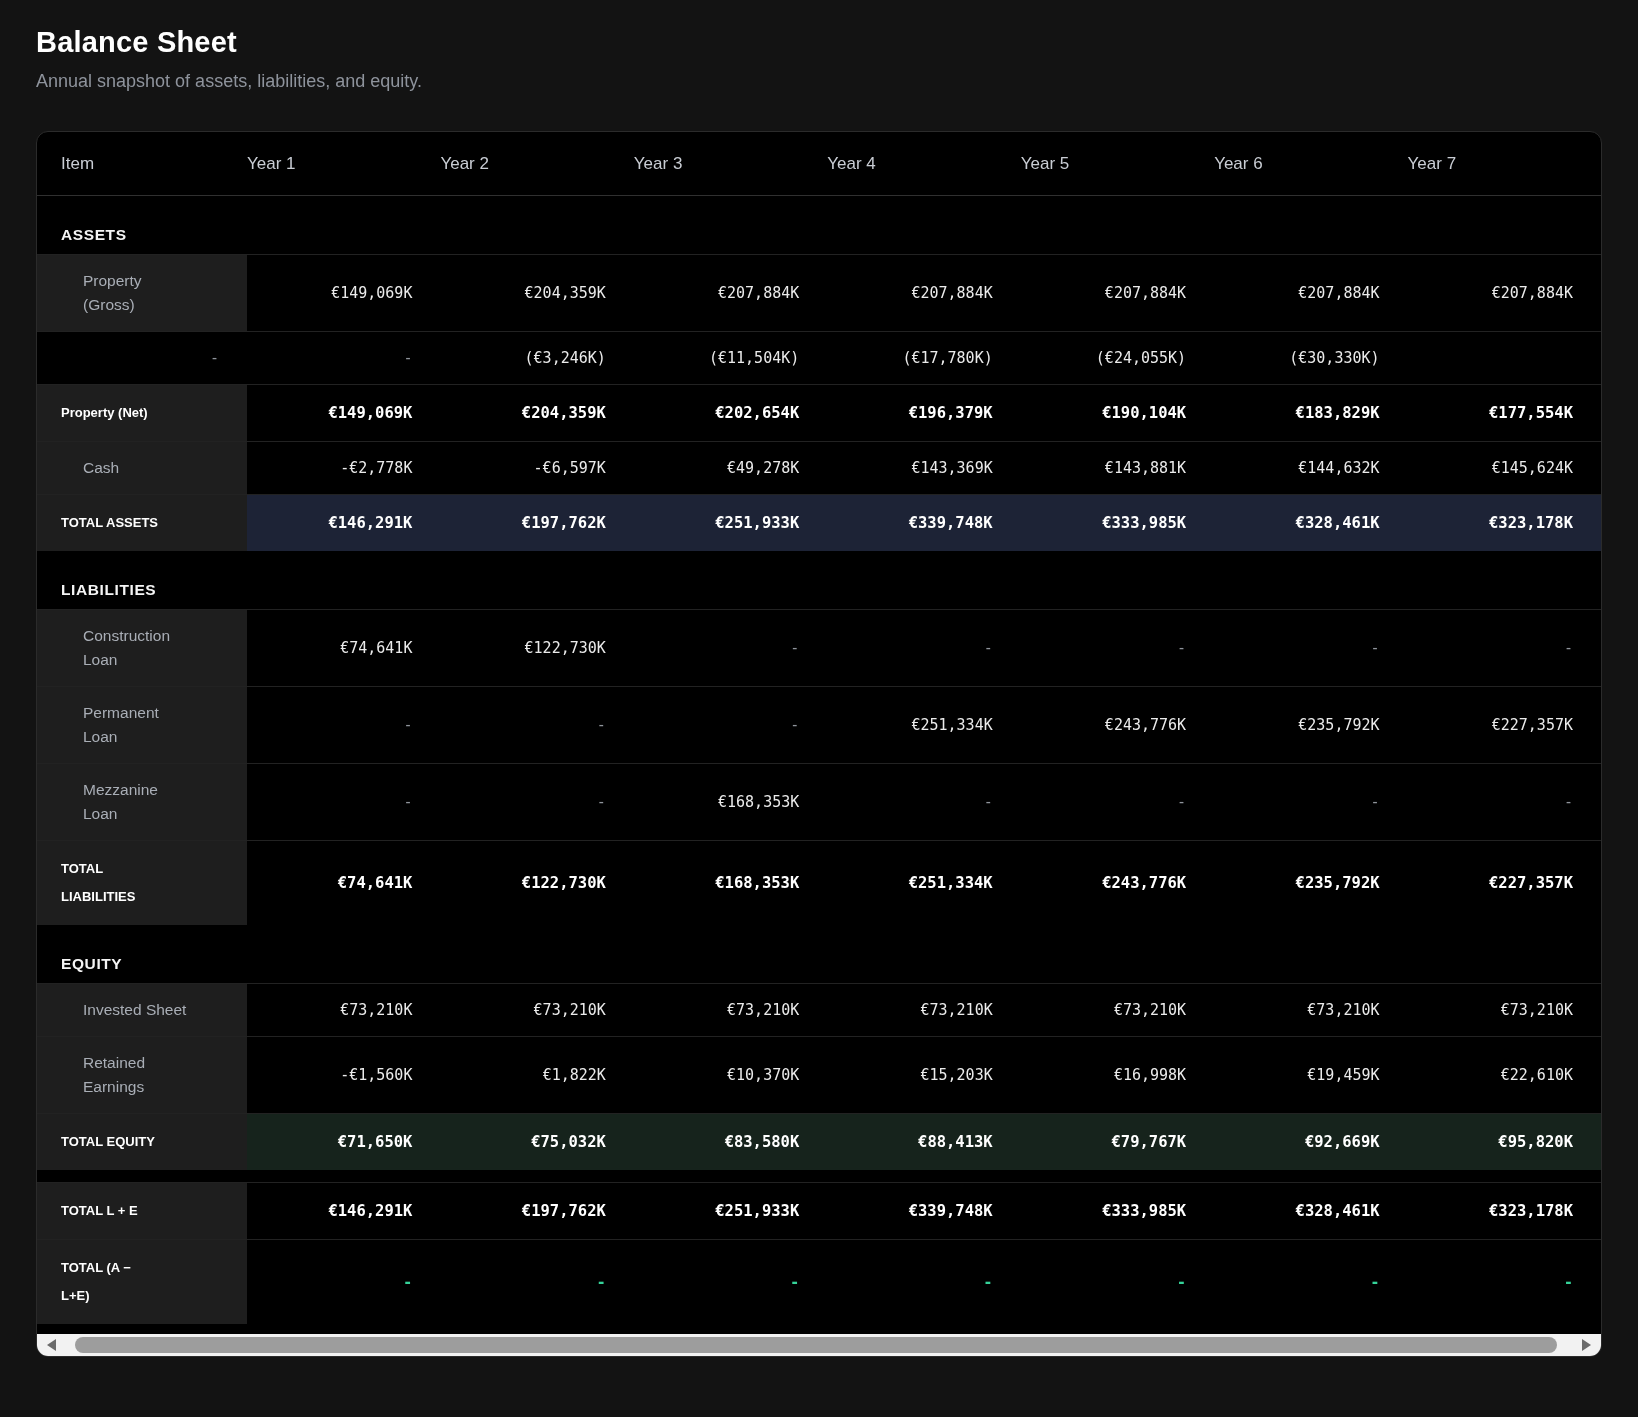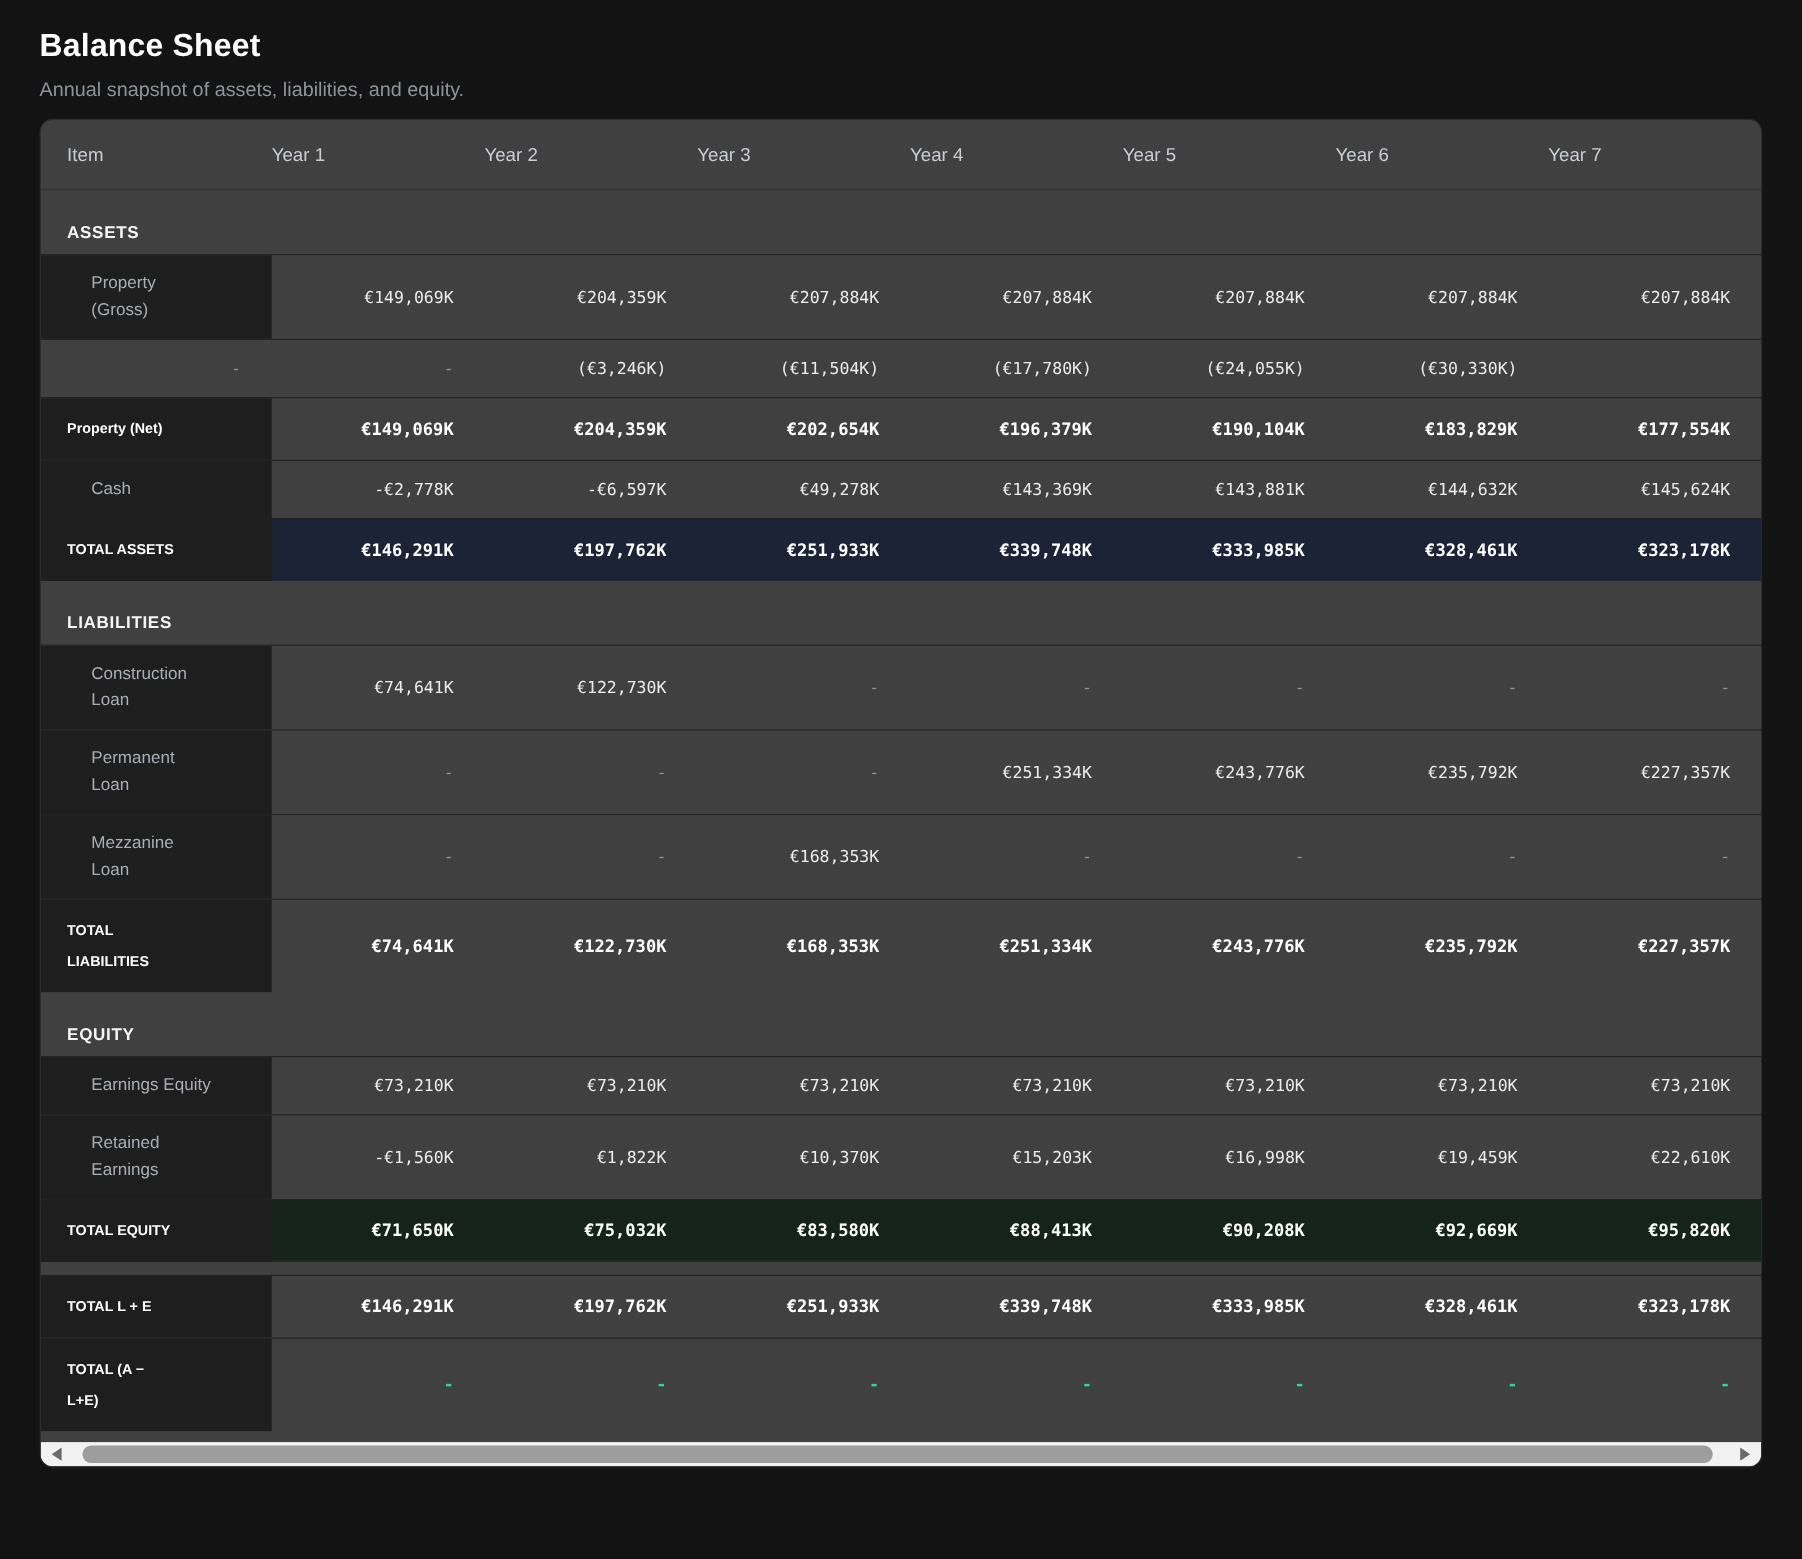--- a/index.html
+++ b/index.html
@@ -10,25 +10,25 @@
     color:#fff;
   }
   .page { padding:26px 36px 0 36px; }
   .page-title {
     font-size:29px; font-weight:700; color:#ffffff; letter-spacing:.2px;
   }
   .page-subtitle {
     margin-top:12px; font-size:18px; color:#8e939c;
   }
   .table-card {
-    margin-top:16px;
+    margin-top:39px;
     width:1566px;
     border:1px solid #2b2b2b;
     border-radius:12px;
-    background:#404040;
+    background:#000000;
     overflow:hidden;
     position:relative;
   }
   .grid-row {
     display:grid;
     grid-template-columns:210px repeat(7, 1fr);
     align-items:center;
   }
   
   .header-row { height:64px; border-bottom:1px solid #303030; }
@@ -217,21 +217,21 @@
           <div class="cell-val">€168,353K</div>
           <div class="cell-val">€251,334K</div>
           <div class="cell-val">€243,776K</div>
           <div class="cell-val">€235,792K</div>
           <div class="cell-val">€227,357K</div>
         </div>
         <div class="grid-row section-row">
           <div class="section-label">EQUITY</div>
         </div>
         <div class="grid-row data-row">
-          <div class="cell-label">Earnings Equity</div>
+          <div class="cell-label">Invested Sheet</div>
           <div class="cell-val">€73,210K</div>
           <div class="cell-val">€73,210K</div>
           <div class="cell-val">€73,210K</div>
           <div class="cell-val">€73,210K</div>
           <div class="cell-val">€73,210K</div>
           <div class="cell-val">€73,210K</div>
           <div class="cell-val">€73,210K</div>
         </div>
         <div class="grid-row data-row">
           <div class="cell-label">Retained
@@ -243,21 +243,21 @@
           <div class="cell-val">€16,998K</div>
           <div class="cell-val">€19,459K</div>
           <div class="cell-val">€22,610K</div>
         </div>
         <div class="grid-row data-row total row-bg-equity">
           <div class="cell-label">TOTAL EQUITY</div>
           <div class="cell-val">€71,650K</div>
           <div class="cell-val">€75,032K</div>
           <div class="cell-val">€83,580K</div>
           <div class="cell-val">€88,413K</div>
-          <div class="cell-val">€90,208K</div>
+          <div class="cell-val">€79,767K</div>
           <div class="cell-val">€92,669K</div>
           <div class="cell-val">€95,820K</div>
         </div>
         <div class="spacer-row"></div>
         <div class="grid-row data-row total">
           <div class="cell-label">TOTAL L + E</div>
           <div class="cell-val">€146,291K</div>
           <div class="cell-val">€197,762K</div>
           <div class="cell-val">€251,933K</div>
           <div class="cell-val">€339,748K</div>

